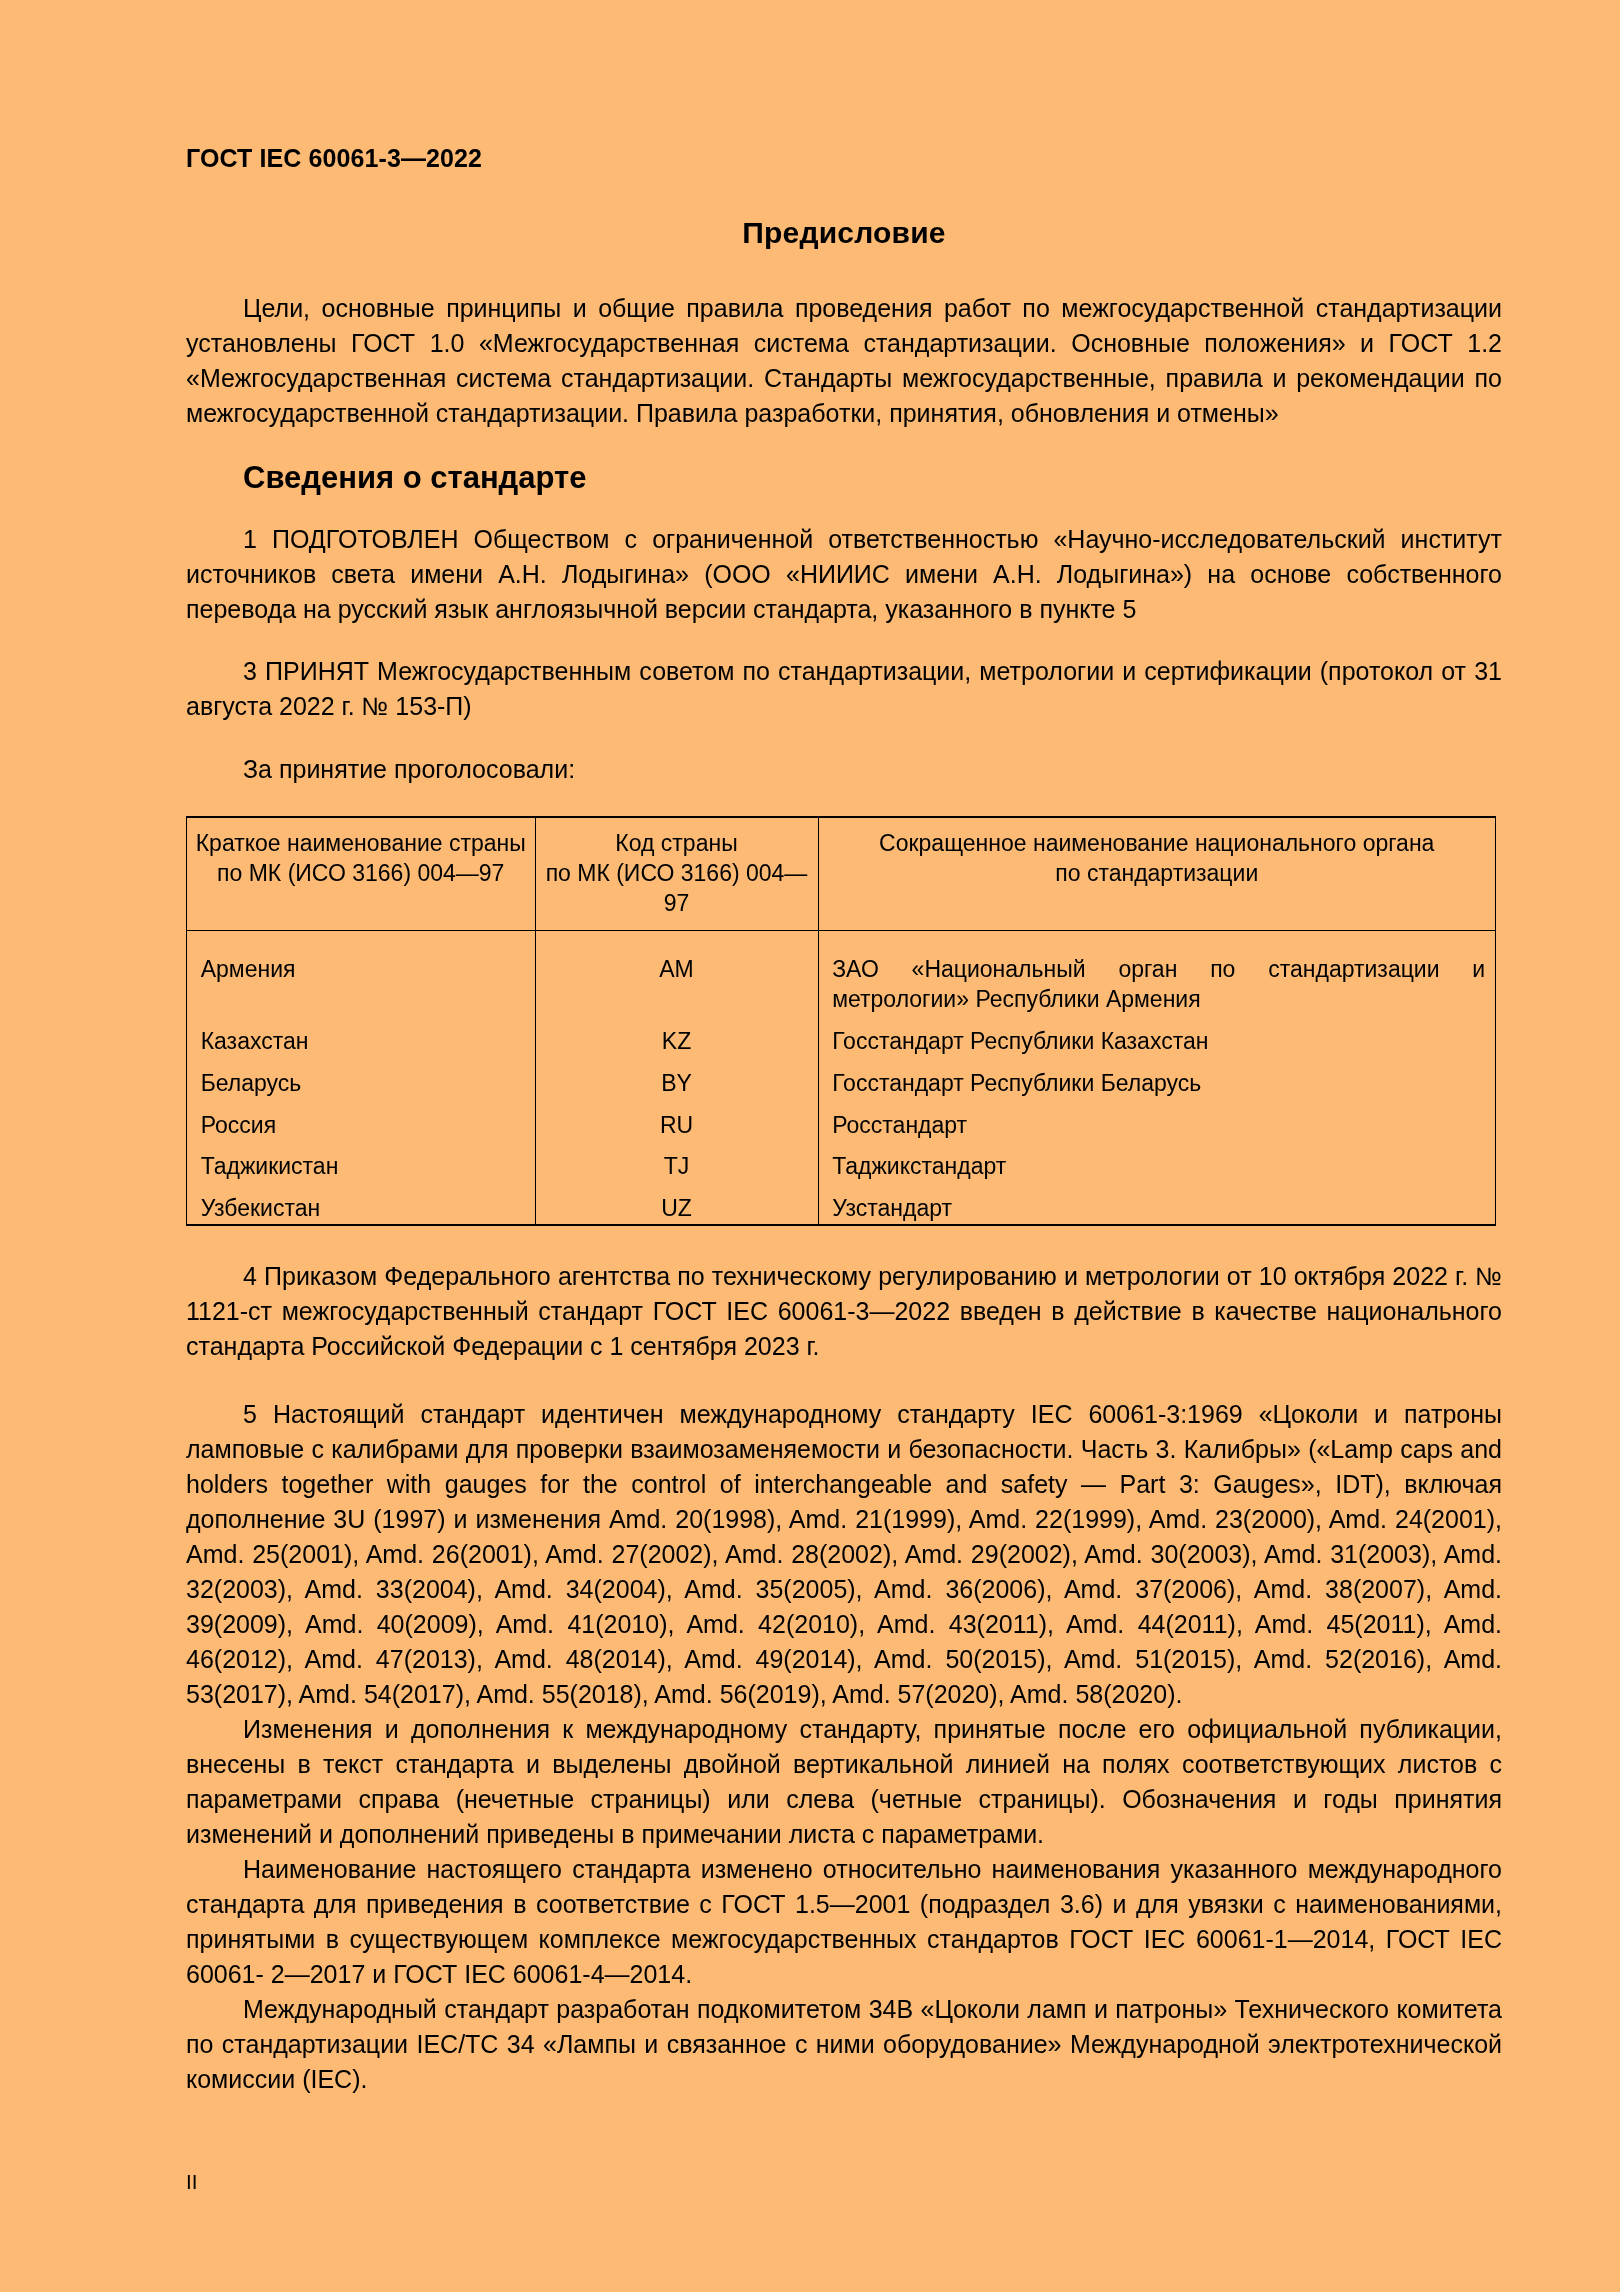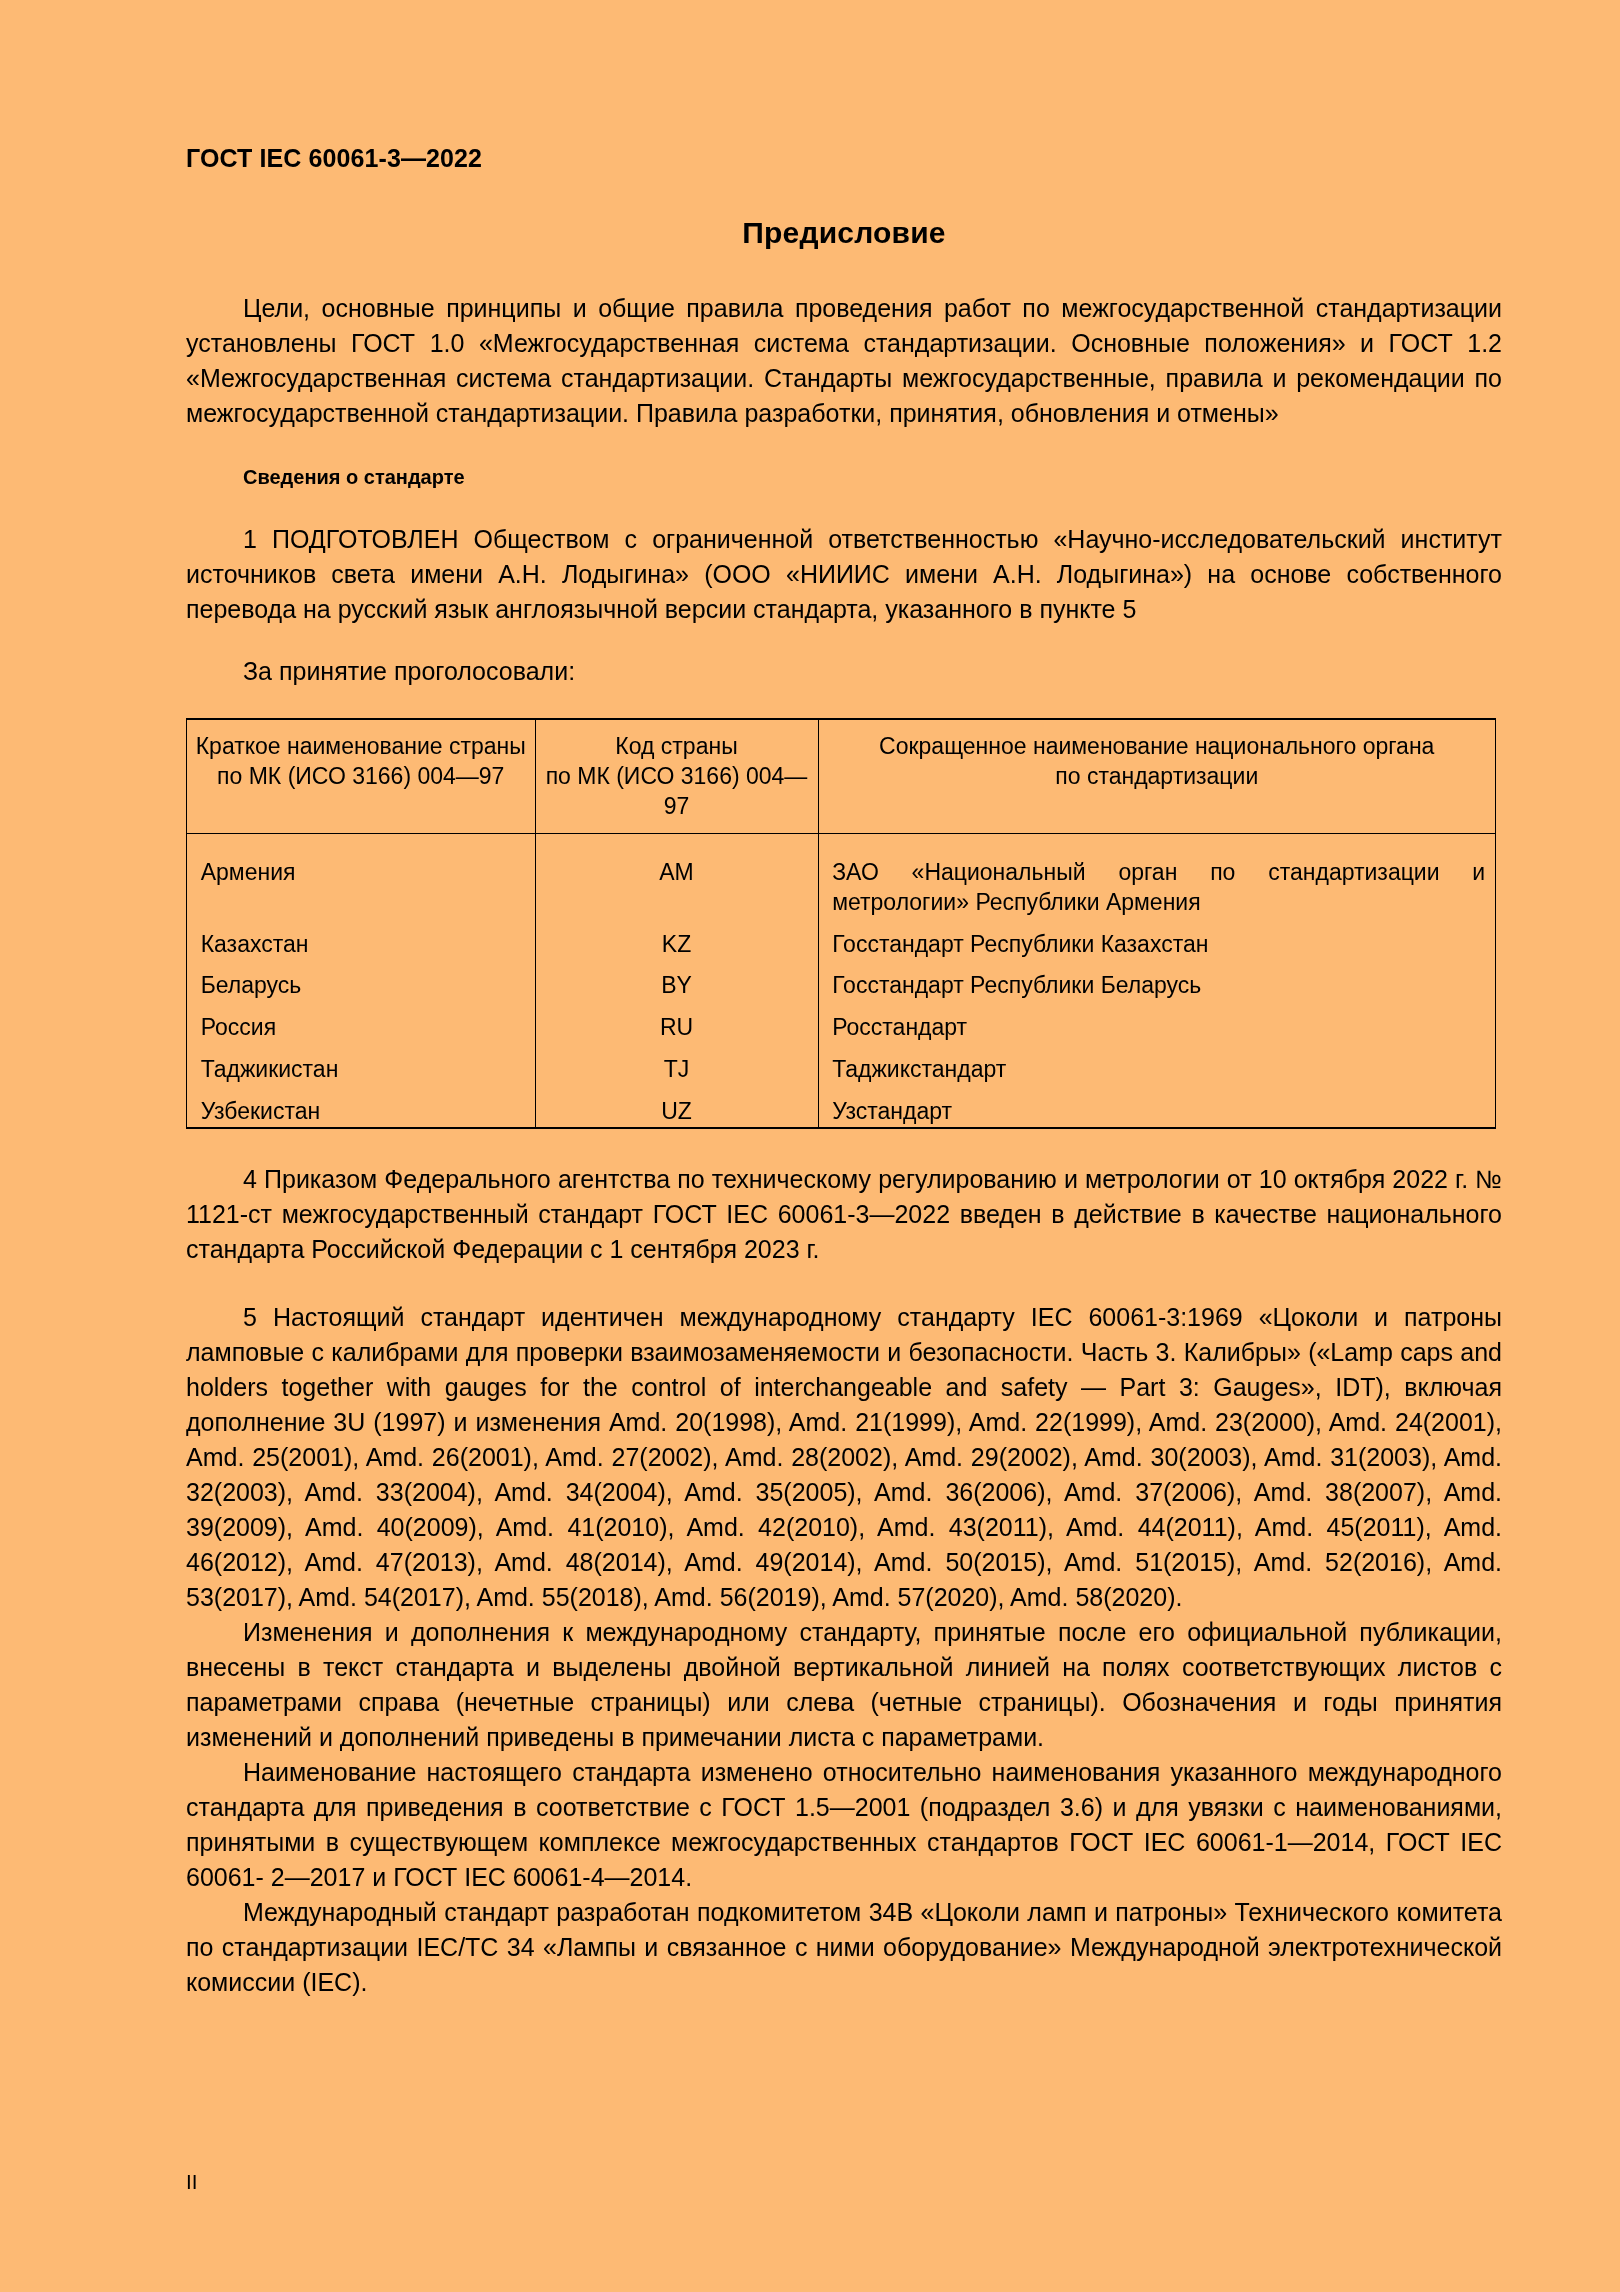--- a/index.html
+++ b/index.html
@@ -55,21 +55,21 @@
     text-align: justify;
     text-align-last: left;
     hyphens: none;
   }
   p.body.indent { text-indent: 57px; }
   p.gap-md { margin-top: 27.4px; }
   p.gap-lg { margin-top: 33px; }
   p.tight { margin-top: 0; }
 
   .subhead {
-    font-size: 20px;
+    font-size: 31px;
     font-weight: bold;
     margin: 29px 0 0 0;
     text-indent: 57px;
     line-height: 35px;
   }
 
   
   .country-table-wrap {
     margin-top: 29px;
   }
@@ -144,20 +144,21 @@
 
     <h1 class="doc-title">Предисловие</h1>
 
     <p class="body indent">Цели, основные принципы и общие правила проведения работ по межгосударственной стандартизации установлены ГОСТ 1.0 «Межгосударственная система стандартизации. Основные положения» и ГОСТ 1.2 «Межгосударственная система стандартизации. Стандарты межгосударственные, правила и рекомендации по межгосударственной стандартизации. Правила разработки, принятия, обновления и отмены»</p>
 
     <p class="subhead">Сведения о стандарте</p>
 
     <p class="body indent gap-md">1 ПОДГОТОВЛЕН Обществом с ограниченной ответственностью «Научно-исследовательский институт источников света имени А.Н. Лодыгина» (ООО «НИИИС имени А.Н. Лодыгина») на основе собственного перевода на русский язык англоязычной версии стандарта, указанного в пункте 5</p>
 
 
+    <p class="body indent gap-md">3 ПРИНЯТ Межгосударственным советом по стандартизации, метрологии и сертификации (протокол от 31 августа 2022 г. № 153-П)</p>
 
     <p class="body indent gap-md">За принятие проголосовали:</p>
 
     <div class="country-table-wrap">
       <div class="tbl-outer">
         <table class="country-table">
           <colgroup>
             <col class="col-country">
             <col class="col-code">
             <col>

